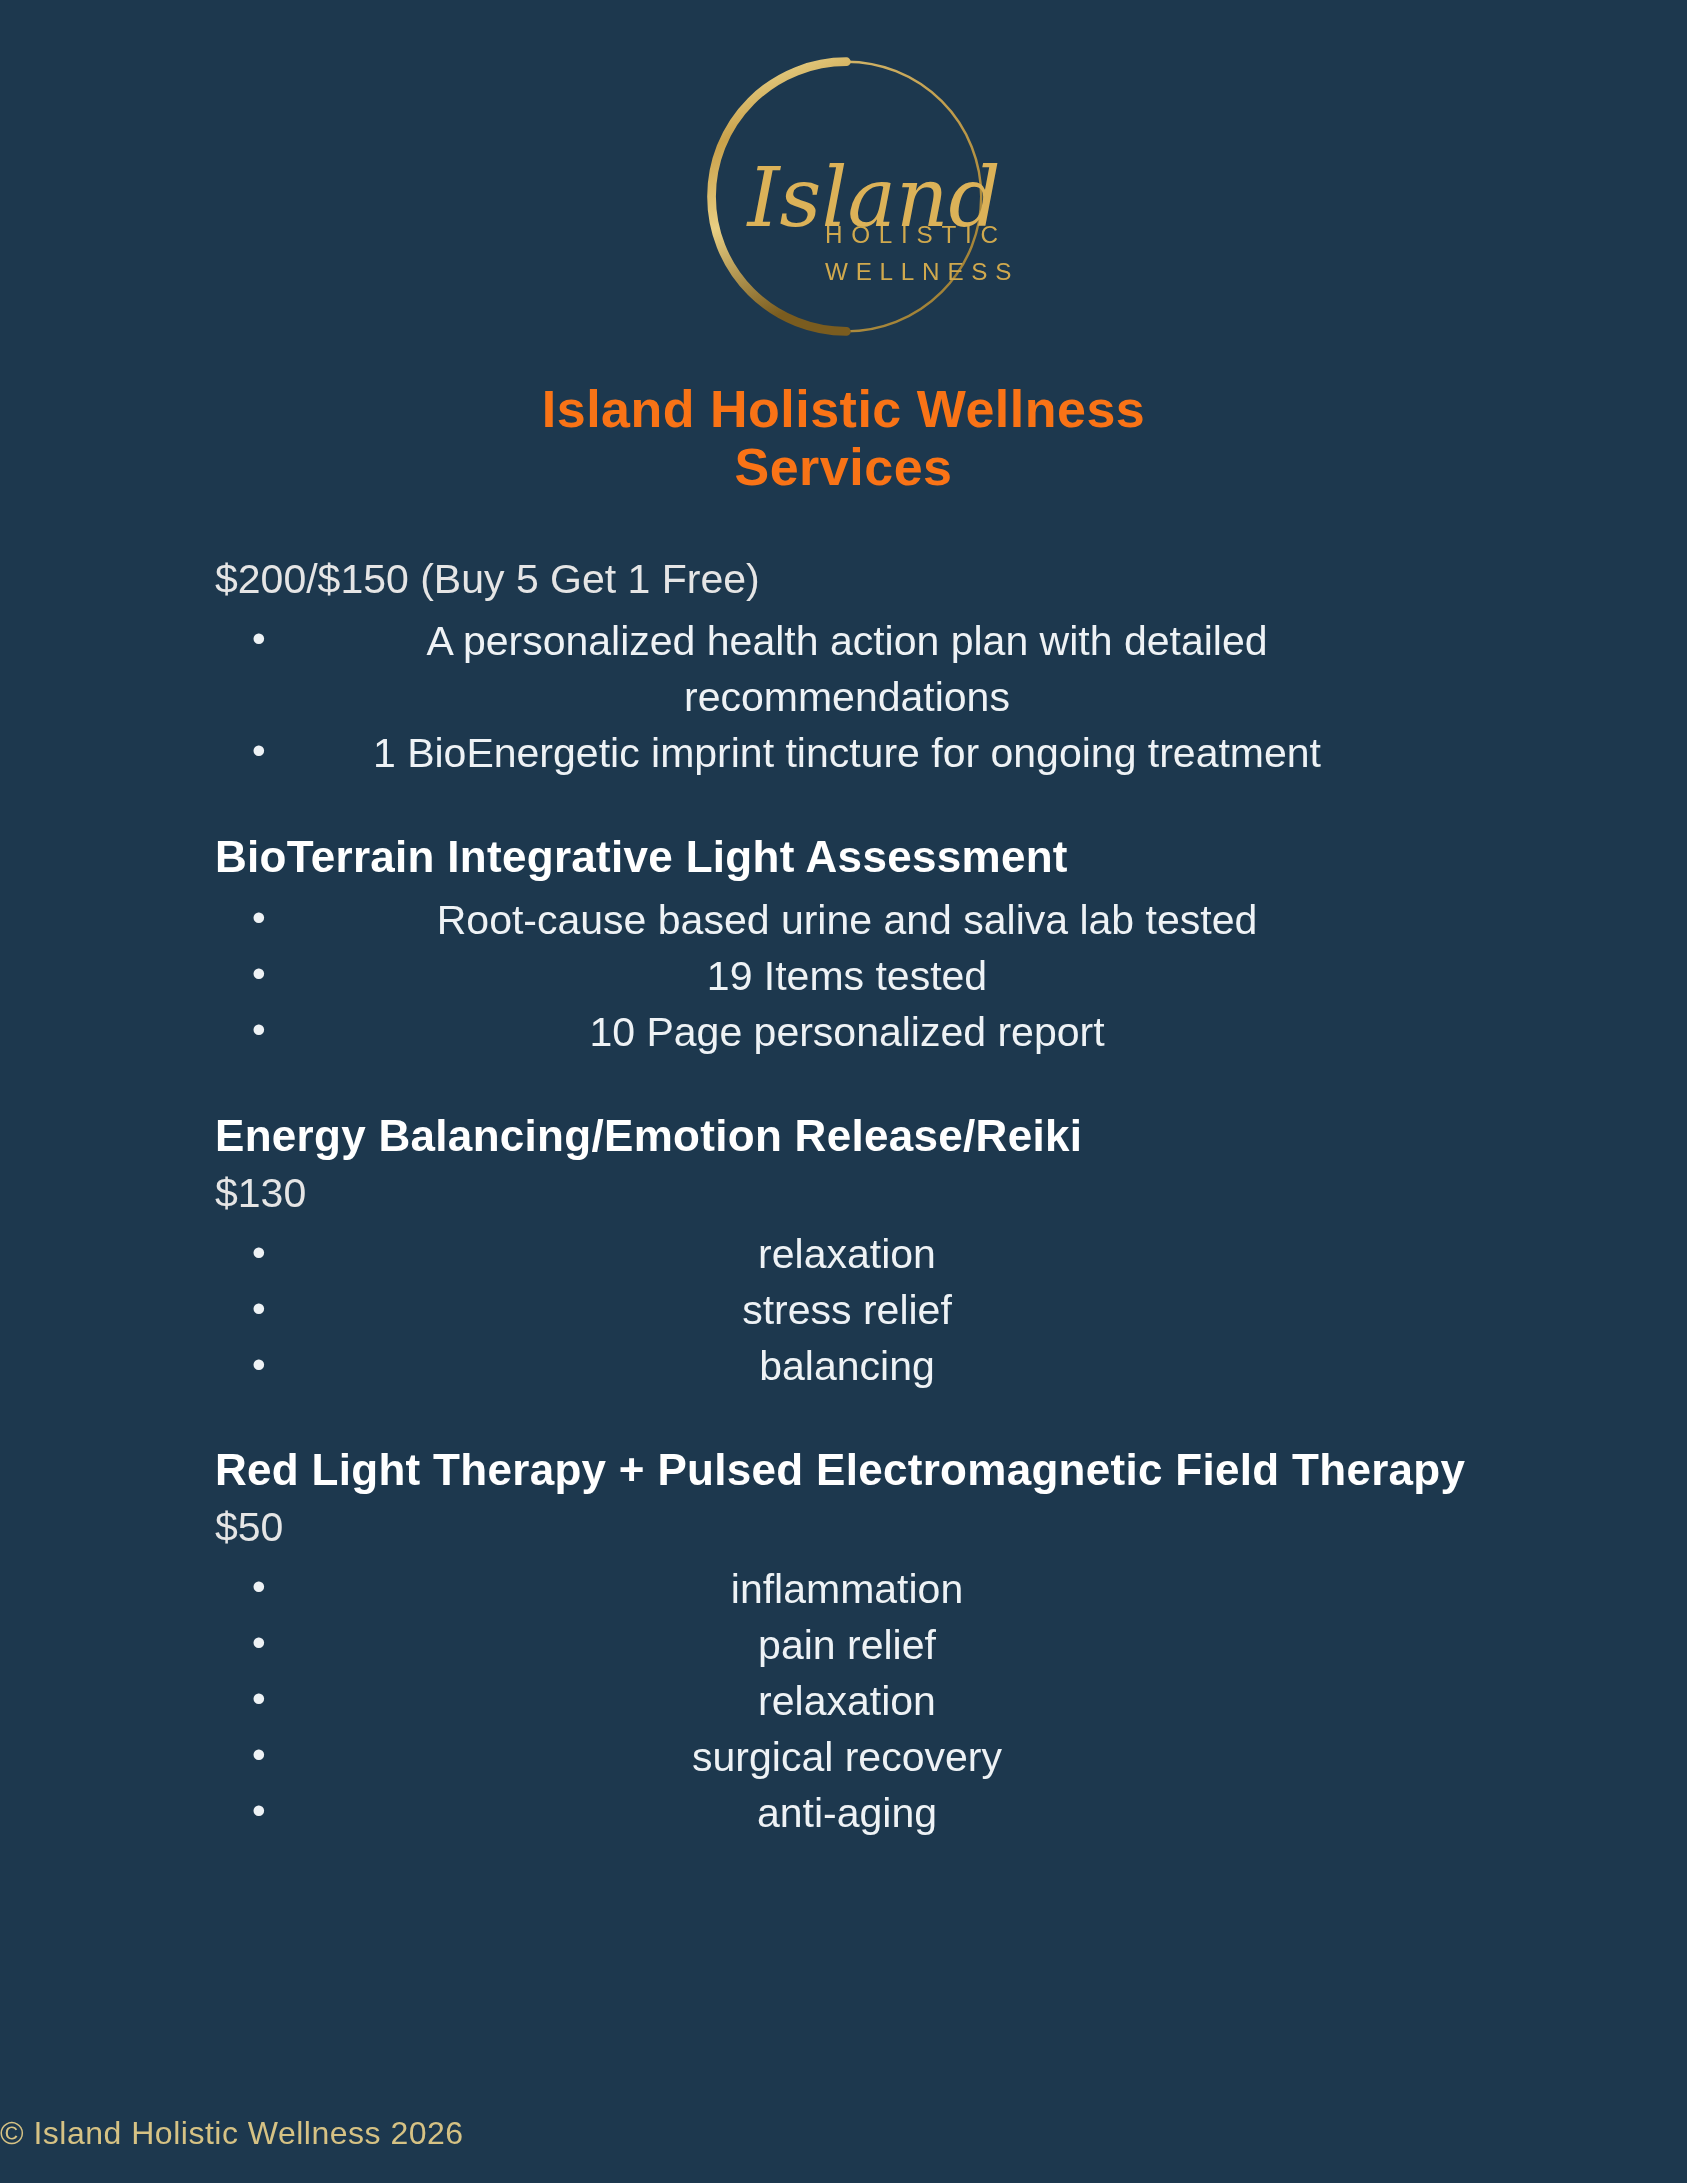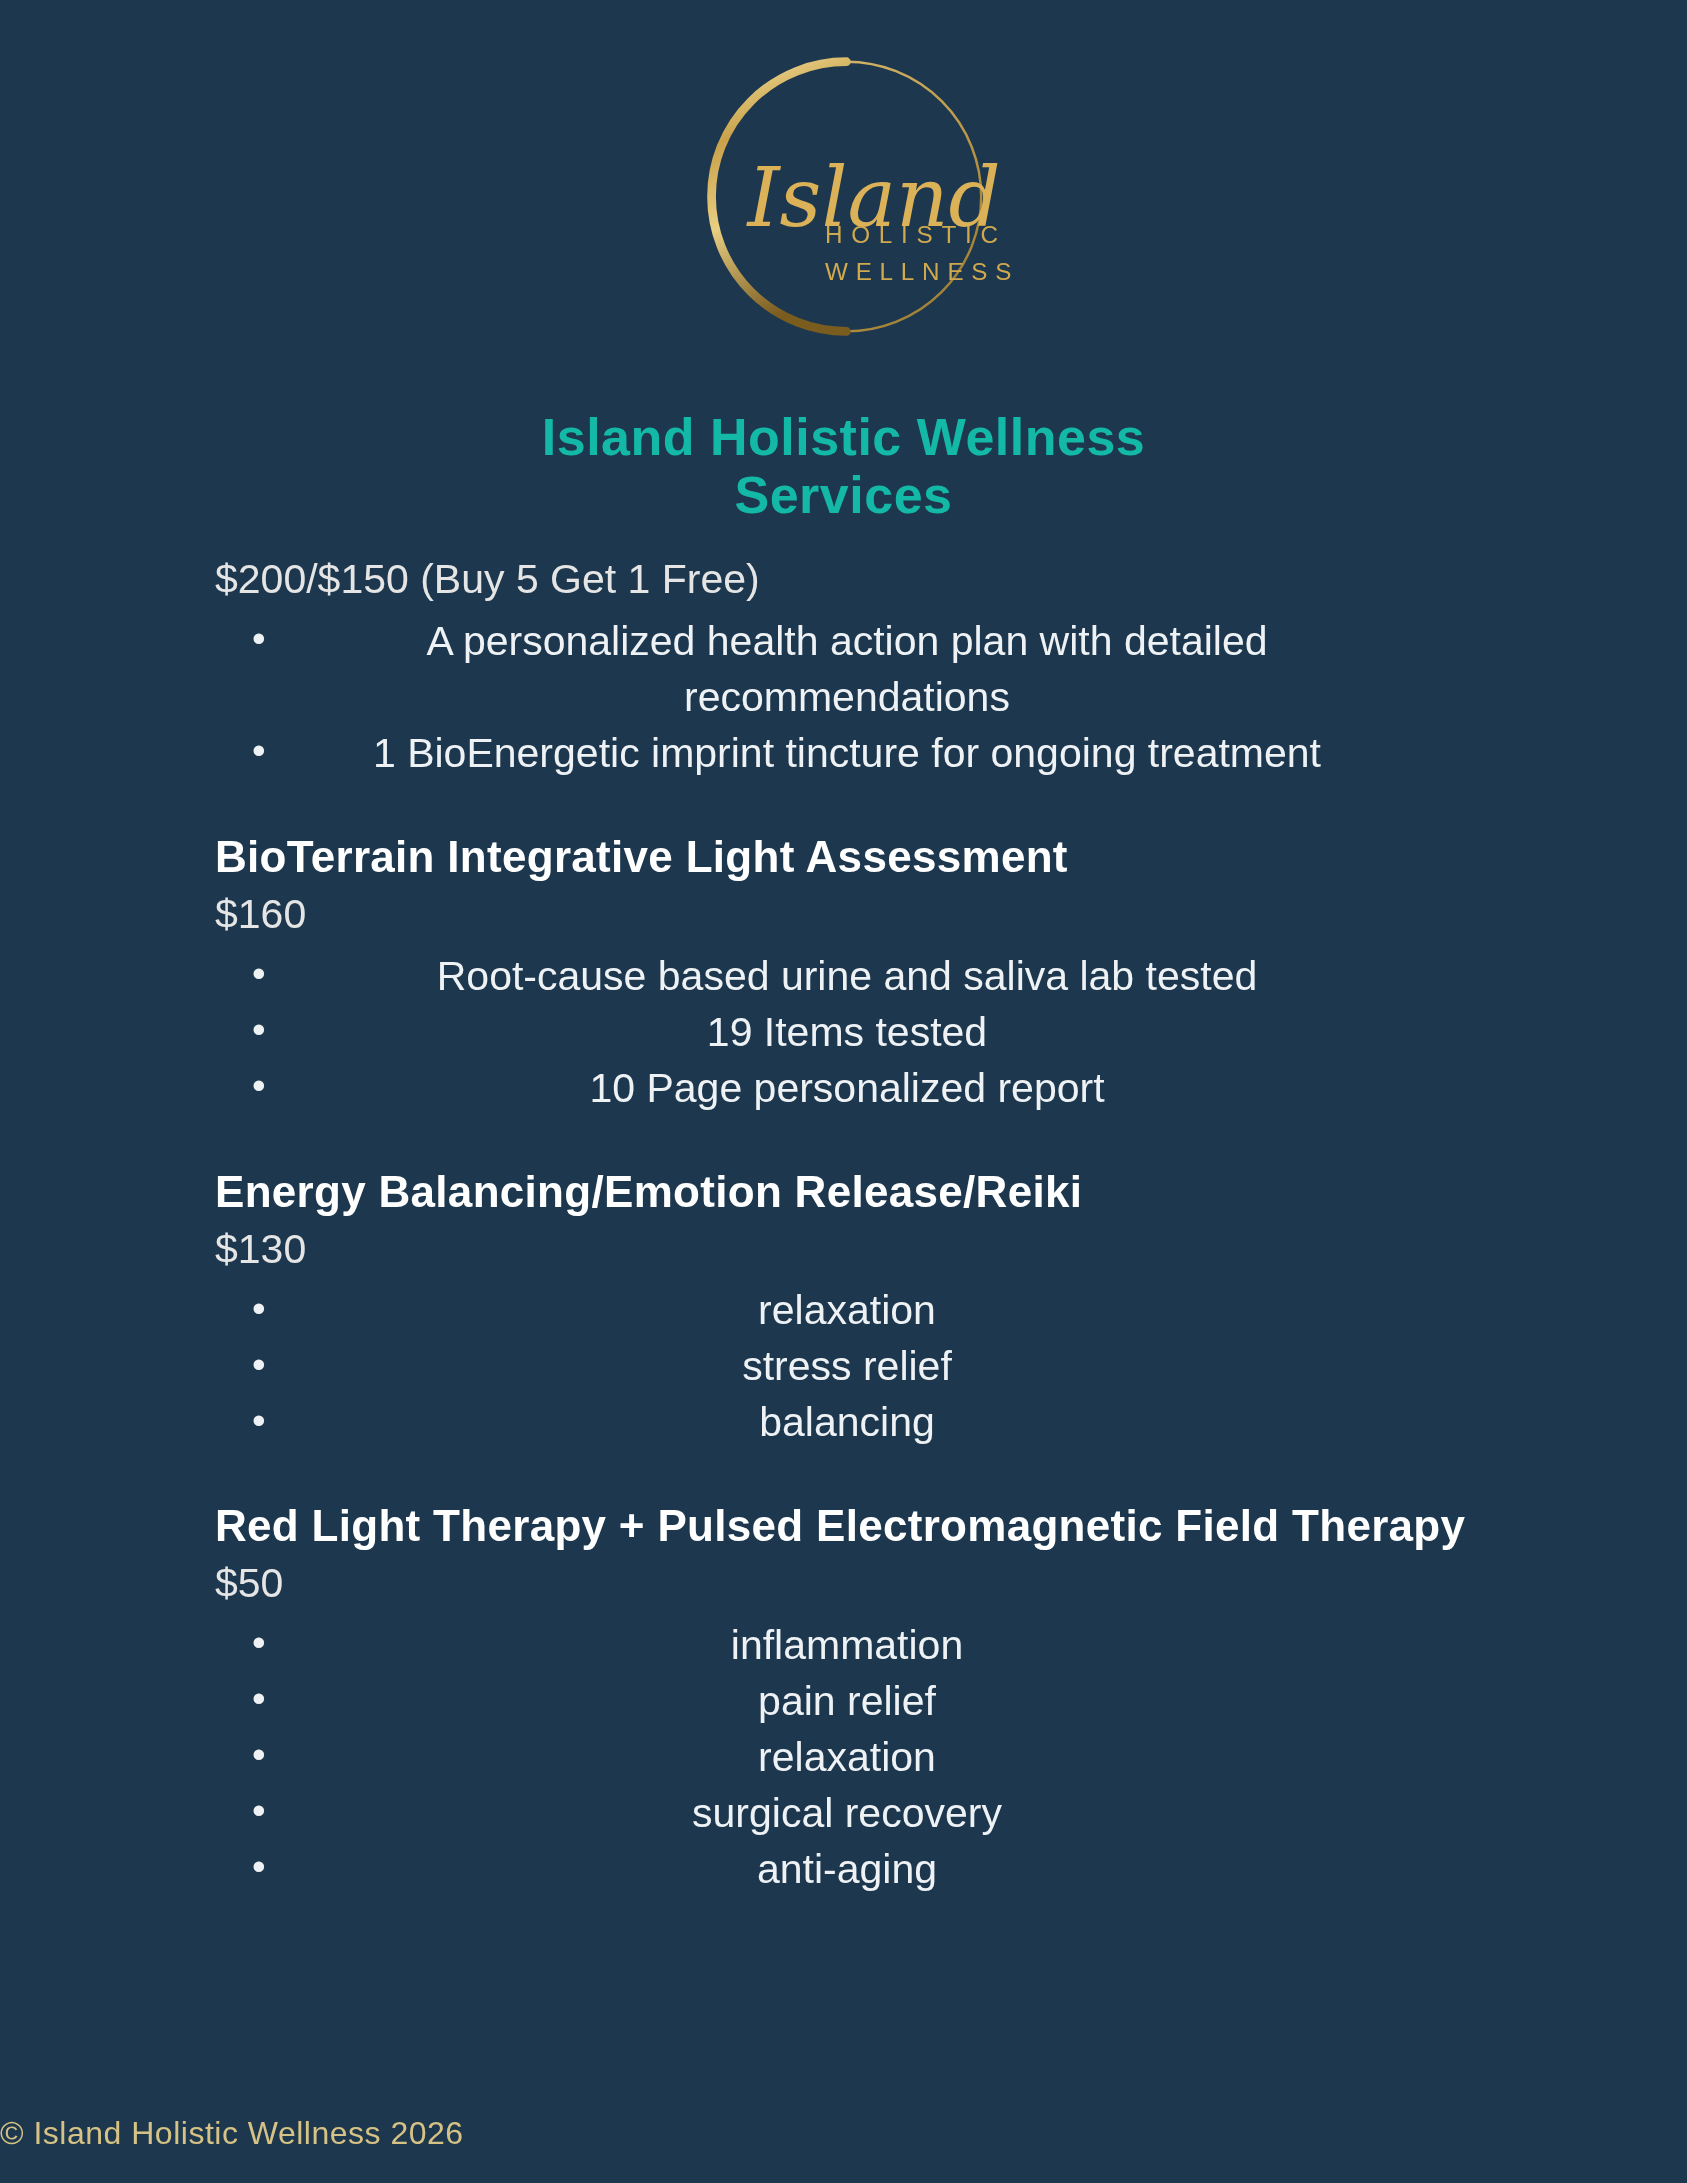--- a/index.html
+++ b/index.html
@@ -18,26 +18,25 @@
     top: 53px;
     width: 335px;
     height: 291px;
   }
   .page-title {
     position: absolute;
     top: 380px;
     left: 0;
     width: 100%;
     text-align: center;
-    color: #14b8a6;
+    color: #f97316;
     font-weight: 700;
     font-size: 52px;
     line-height: 58px;
     letter-spacing: 0.5px;
-    margin-top: 28px;
   }
   .content {
     position: absolute;
     left: 215px;
     top: 551px;
     width: 1378px;
   }
   .service { margin-bottom: 47px; }
   .service-name {
     color: #ffffff;
@@ -127,21 +126,20 @@
     <div class="service">
       <div class="service-price">$200/$150 (Buy 5 Get 1 Free)</div>
       <ul class="benefits">
         <li>A personalized health action plan with detailed recommendations</li>
         <li>1 BioEnergetic imprint tincture for ongoing treatment</li>
       </ul>
     </div>
 
     <div class="service">
       <div class="service-name">BioTerrain Integrative Light Assessment</div>
-      <div class="service-price">$160</div>
       <ul class="benefits">
         <li>Root-cause based urine and saliva lab tested</li>
         <li>19 Items tested</li>
         <li>10 Page personalized report</li>
       </ul>
     </div>
 
     <div class="service">
       <div class="service-name">Energy Balancing/Emotion Release/Reiki</div>
       <div class="service-price">$130</div>

